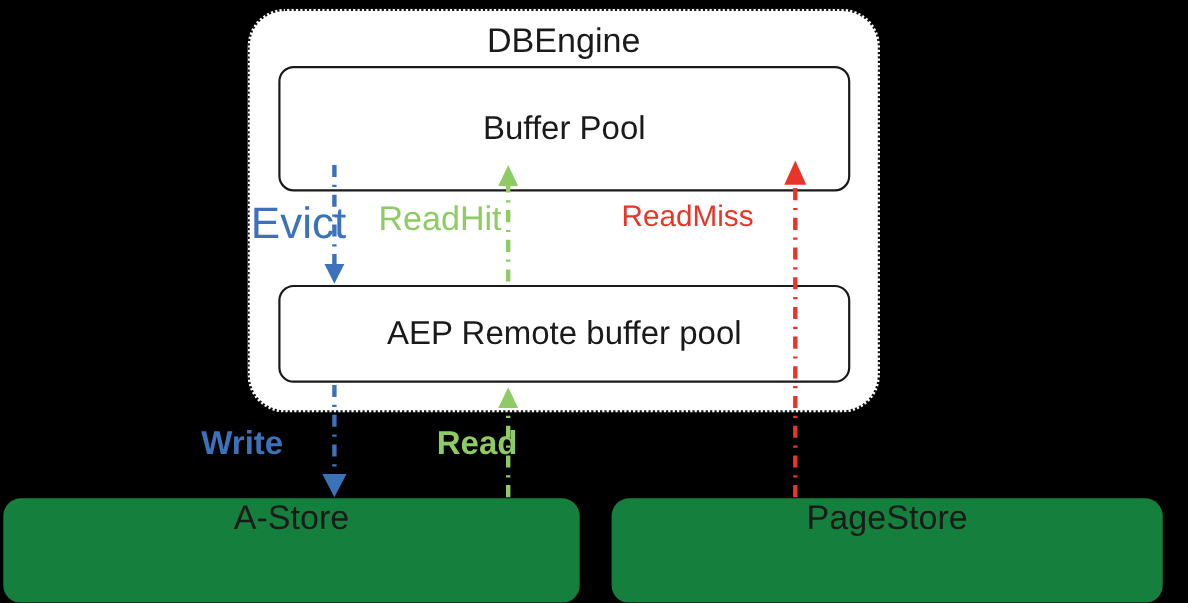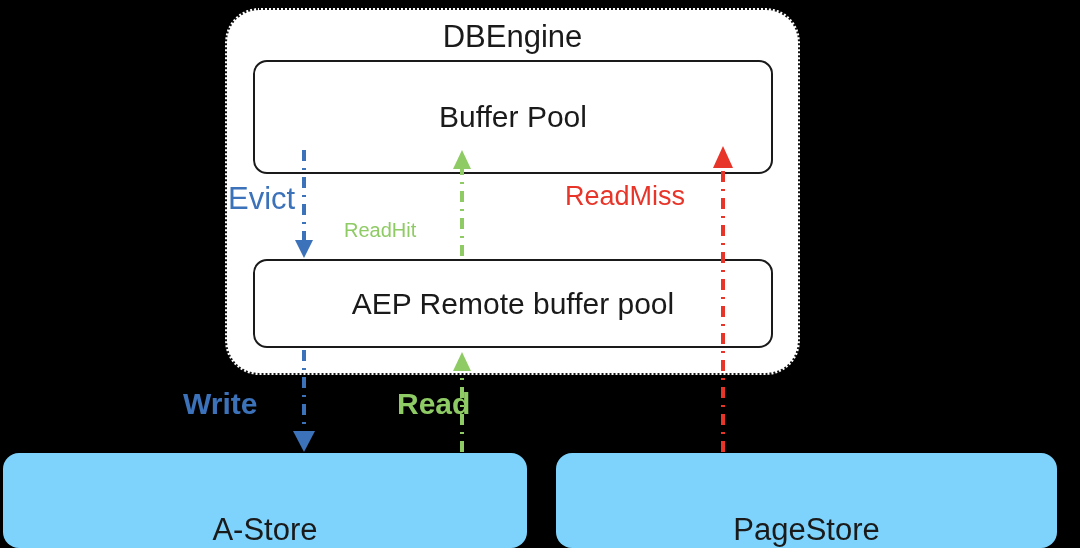--- a/index.html
+++ b/index.html
@@ -67,25 +67,25 @@
   #box-aep {
     left: 253px;
     top: 259px;
     width: 520px;
     height: 89px;
   }
 
   
   .store-box {
     position: absolute;
-    background: #7dd3fc;
+    background: #15803d;
     border-radius: 16px;
     box-sizing: border-box;
     display: flex;
-    align-items: flex-end;
+    align-items: flex-start;
     justify-content: center;
     z-index: 5;
   }
   .store-box > span {
     font-size: 31px;
     color: #1a1a1a;
   }
   #box-a-store {
     left: 3px;
     top: 453px;
@@ -113,29 +113,28 @@
   
   .arrow-label {
     position: absolute;
     z-index: 8;
     white-space: nowrap;
     line-height: 1;
   }
   #label-evict {
     left: 228px;
     top: 183px;
-    font-size: 31px;
+    font-size: 40px;
     color: #3C72B9;
   }
   #label-readhit {
     left: 344px;
     top: 183px;
-    font-size: 20px;
+    font-size: 31px;
     color: #8FCB64;
-    margin-top: 37px;
   }
   #label-readmiss {
     left: 565px;
     top: 183px;
     font-size: 27px;
     color: #E8352A;
   }
   #label-write {
     left: 183px;
     top: 389px;

